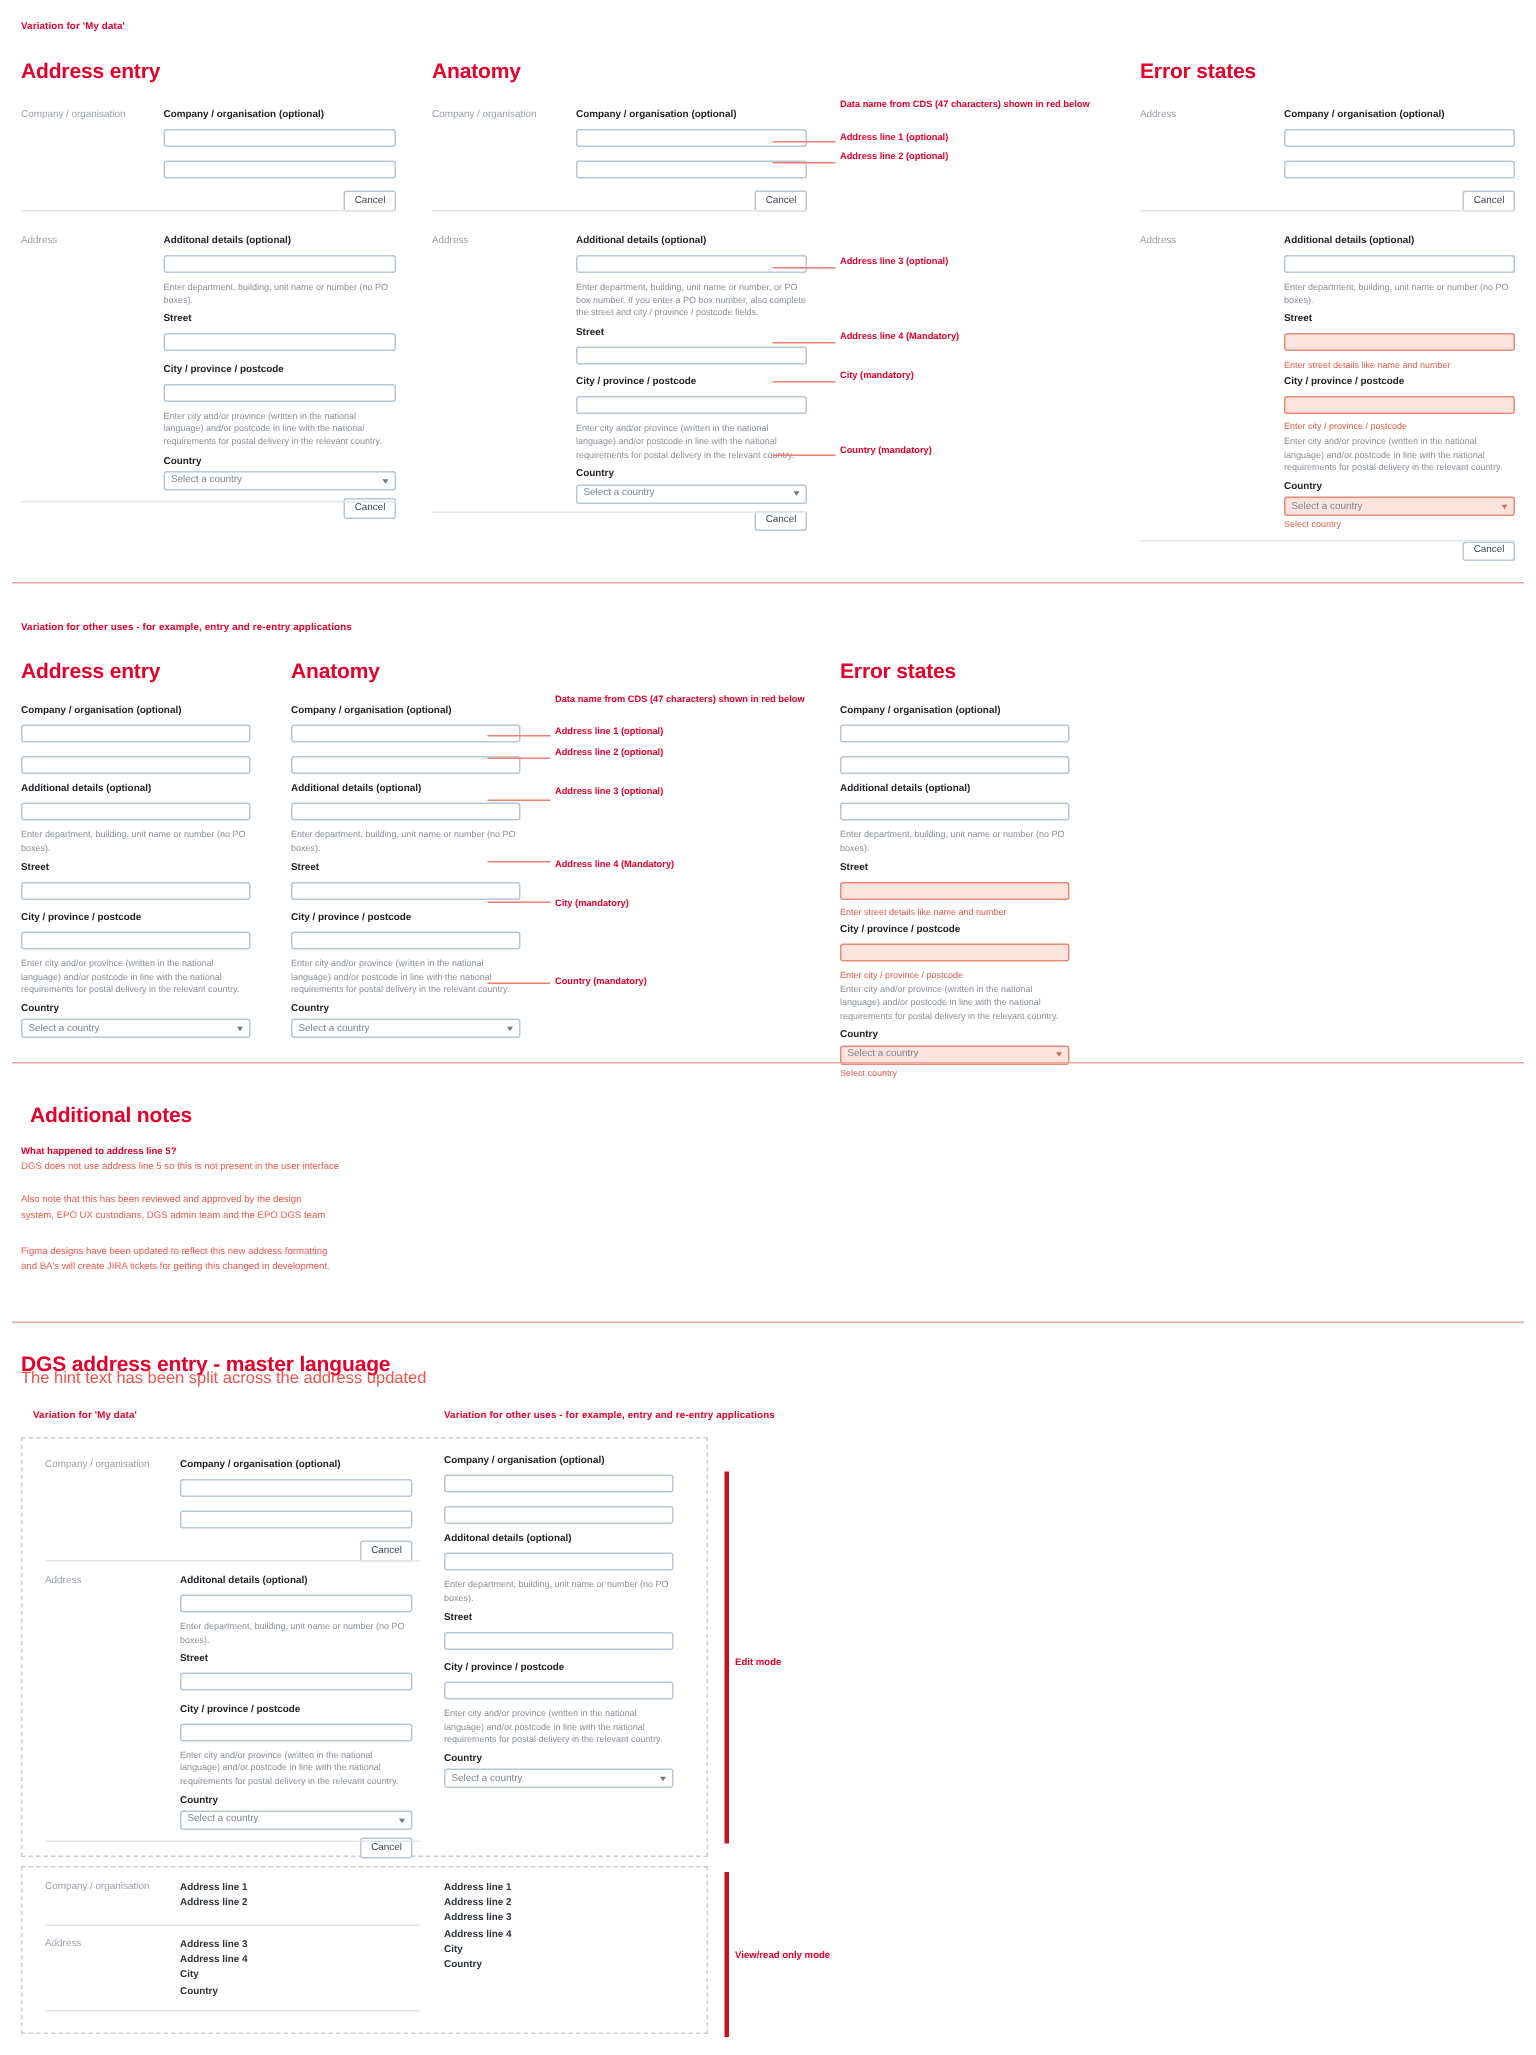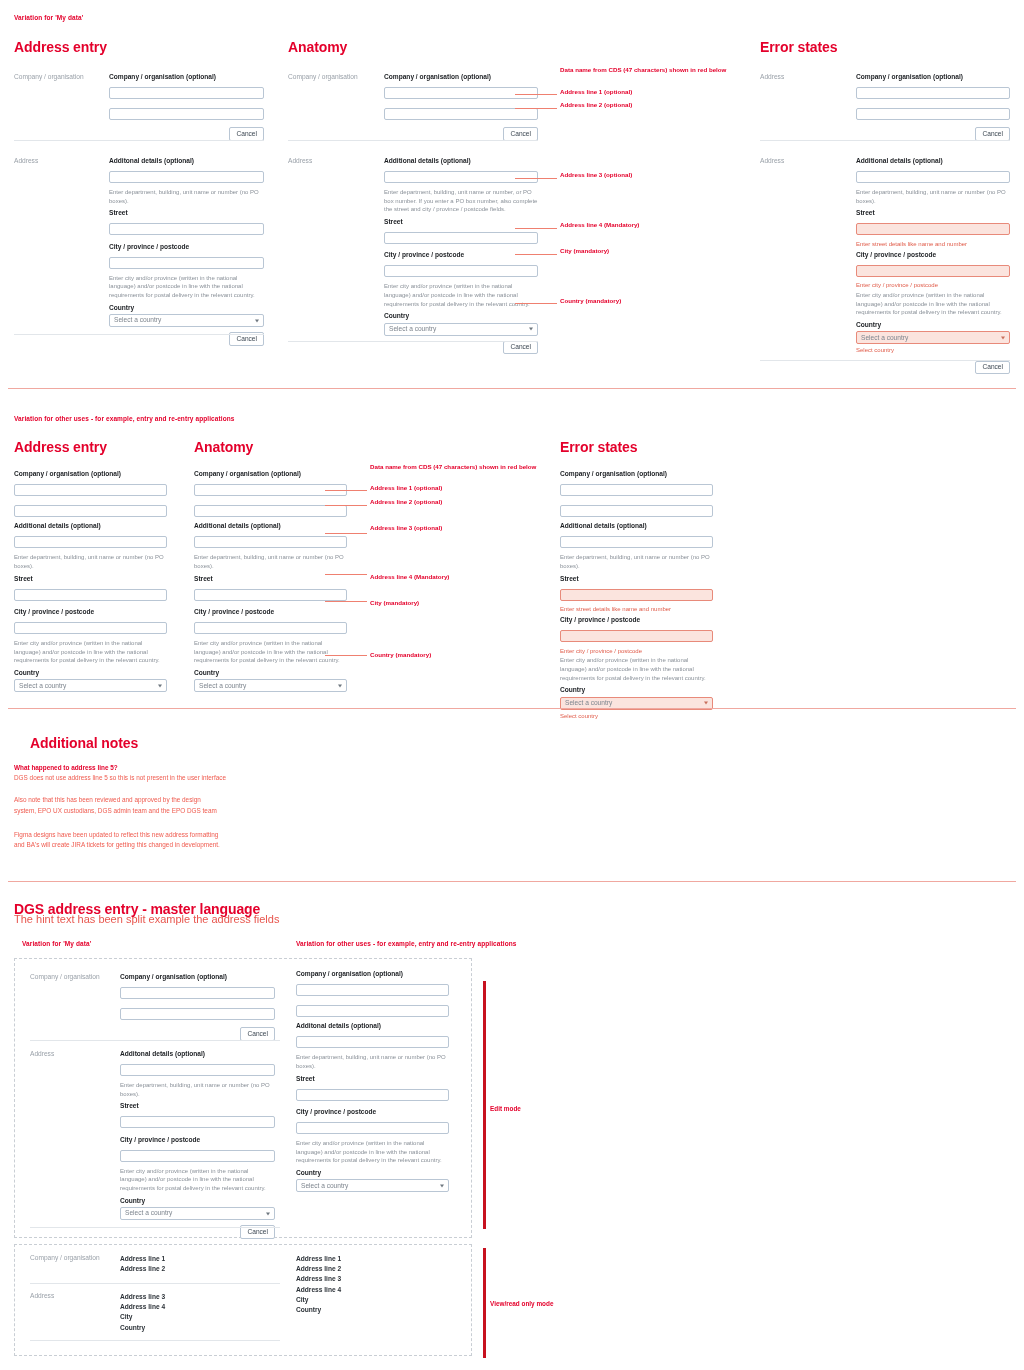--- a/index.html
+++ b/index.html
@@ -398,32 +398,32 @@
     <div class="flabel" style="margin-top:4px;">Country</div>
     <div class="fselect err">
       <span class="ph">Select a country</span>
       <span class="chev"></span>
     </div>
     <div class="ferr">Select country</div>
   </div>
 
   <hr class="hr-red col-abs" style="left:8px; top:708px; width:1008px;">
 
-  <div class="col-abs sect-h" style="left:30px; top:735px;">Additional notes</div>
+  <div class="col-abs sect-h" style="left:20px; top:735px;">Additional notes</div>
   <div class="col-abs notes-q" style="left:14px; top:763px;">What happened to address line 5?</div>
   <div class="col-abs notes-p" style="left:14px; top:773px;">DGS does not use address line 5 so this is not present in the user interface</div>
   <div class="col-abs notes-p" style="left:14px; top:795px;">Also note that this has been reviewed and approved by the design</div>
   <div class="col-abs notes-p" style="left:14px; top:806px;">system, EPO UX custodians, DGS admin team and the EPO DGS team</div>
   <div class="col-abs notes-p" style="left:14px; top:830px;">Figma designs have been updated to reflect this new address formatting</div>
   <div class="col-abs notes-p" style="left:14px; top:840px;">and BA's will create JIRA tickets for getting this changed in development.</div>
 
   <hr class="hr-red col-abs" style="left:8px; top:881px; width:1008px;">
 
   <div class="col-abs sect-h" style="left:14px; top:901px;">DGS address entry - master language</div>
-  <div class="col-abs sect-sub" style="left:14px; top:913px;">The hint text has been split example the address fields</div>
+  <div class="col-abs sect-sub" style="left:14px; top:913px;">The hint text has been split across the address updated</div>
 
   <div class="col-abs sect-tag" style="left:22px; top:940px;">Variation for 'My data'</div>
   <div class="col-abs sect-tag" style="left:296px; top:940px;">Variation for other uses - for example, entry and re-entry applications</div>
 
   <div class="dashbox" style="left:14px; top:958px; width:458px; height:280px;"></div>
   <div class="redbar" style="left:483px; top:981px; height:248px;"></div>
   <div class="modelabel" style="left:490px; top:1105px;">Edit mode</div>
 
   <div class="col-abs" style="left:30px; top:973px; width:250px;">
     <div style="display:flex;">

